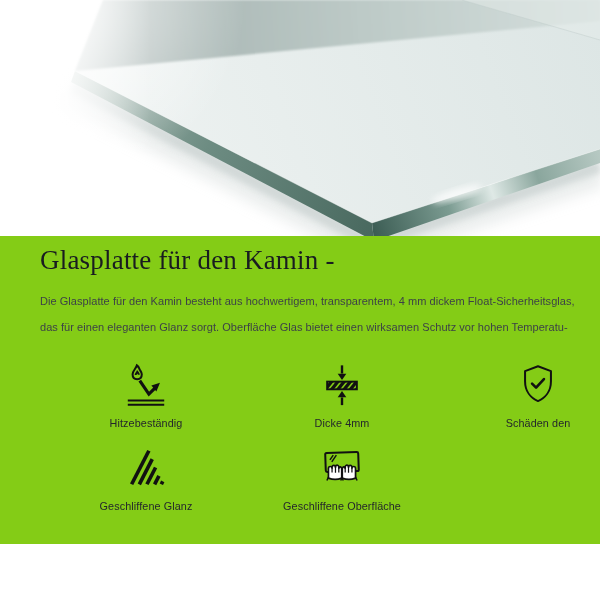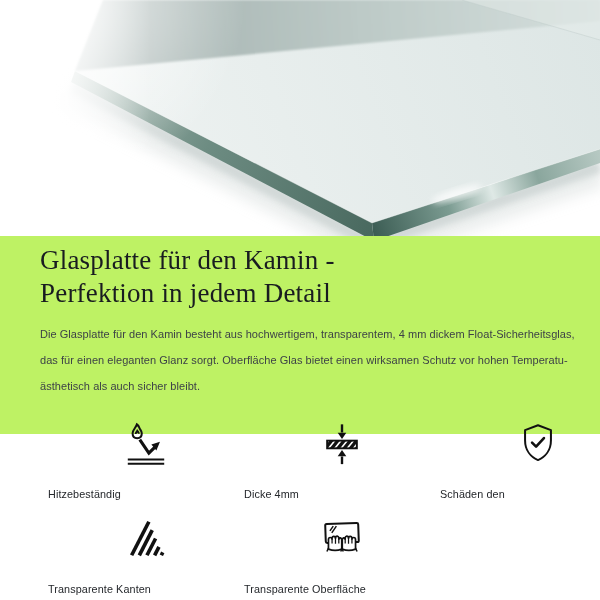--- a/index.html
+++ b/index.html
@@ -1,20 +1,20 @@
 <!DOCTYPE html>
 <html><head>
 <meta charset="utf-8">
 <style>
   html,body{margin:0;padding:0;}
   body{
     width:600px;height:600px;overflow:hidden;background:#ffffff;
     font-family:"Liberation Sans", sans-serif;color:#3f4449;
   }
-  .page{width:600px;height:434px;position:relative;background:#bef264;}
+  .page{width:600px;height:544px;position:relative;background:#84cc16;}
   .hero{width:600px;height:236px;position:relative;background:#fff;}
   .hero svg{display:block;}
   .content{padding:0 30px 0 40px;}
   h1{
     font-family:"Liberation Serif", serif;
     font-weight:500;
     font-size:27px;line-height:33px;
     color:#191c20;margin:8px 0 11px 0;letter-spacing:.2px;
   }
   h1 span{display:block;}
@@ -23,21 +23,21 @@
     display:block;white-space:nowrap;
     font-size:11px;line-height:26px;color:#3d4247;letter-spacing:.05px;
   }
   .features{
     display:grid;
     grid-template-columns:196px 196px 196px;
     row-gap:16px;
     padding-left:8px;margin-top:6px;
   }
   .feature{
-    display:flex;flex-direction:column;justify-content:flex-end;gap:12px;
+    display:flex;flex-direction:column;align-items:center;justify-content:flex-end;
   }
   .feature .icon-box{height:46px;display:flex;align-items:center;justify-content:center;}
   .feature .label{
     margin-top:9px;font-size:10.8px;color:#24272b;letter-spacing:.1px;white-space:nowrap;
   }
   .ic{stroke:#111;fill:none;stroke-width:2.1;}
 </style>
 </head>
 <body>
 
@@ -103,27 +103,25 @@
       <ellipse cx="457" cy="194" rx="26" ry="5" transform="rotate(-17 457 194)" fill="#ffffff" opacity="0.75" filter="url(#blurMid)"></ellipse>
 
       <rect x="0" y="0" width="150" height="236" fill="url(#fadeL)"></rect>
       <rect x="0" y="0" width="270" height="170" fill="url(#whiteTL)"></rect>
     </svg>
   </div>
 
   <div class="content">
     <h1>
       <span>Glasplatte für den Kamin -</span>
-      <span>Perfektion in jedem Detail</span>
     </h1>
 
     <p class="desc">
       <span>Die Glasplatte für den Kamin besteht aus hochwertigem, transparentem, 4 mm dickem Float-Sicherheitsglas,</span>
       <span>das für einen eleganten Glanz sorgt. Oberfläche Glas bietet einen wirksamen Schutz vor hohen Temperatu-</span>
-      <span>ästhetisch als auch sicher bleibt.</span>
     </p>
 
     <div class="features">
 
       <div class="feature">
         <div class="icon-box">
           <svg width="46" height="46" viewBox="0 0 48 48">
             <path class="ic" d="M14.5,3.5 C13.5,7 10,9.2 10,12.8 C10,15.9 12,17.9 14.8,17.9 C17.6,17.9 19.6,15.9 19.6,12.8 C19.6,10.5 18,9.3 17.2,7.4 C16.7,6.2 16.6,5 14.5,3.5 Z"></path>
             <path class="ic" d="M13.2,13.6 C13.2,12 14.4,11.4 14.9,10.3 C15.8,11.5 16.5,12.1 16.5,13.4" stroke-width="1.6"></path>
             <polyline points="17.5,19.5 27,33.5 33.6,26.9" fill="none" stroke="#111" stroke-width="3.3"></polyline>
@@ -177,21 +175,21 @@
           <svg width="46" height="46" viewBox="0 0 48 48">
             <g stroke="#111" stroke-width="3.8" fill="none">
               <line x1="9" y1="41" x2="27" y2="6"></line>
               <line x1="17" y1="41" x2="30.5" y2="14.8"></line>
               <line x1="25" y1="41" x2="34" y2="23.5"></line>
               <line x1="33" y1="41" x2="37.5" y2="32.3"></line>
               <line x1="40" y1="41" x2="41.5" y2="38"></line>
             </g>
           </svg>
         </div>
-        <div class="label">Transparente Kanten</div>
+        <div class="label">Geschliffene Glanz</div>
       </div>
 
       <div class="feature">
         <div class="icon-box">
           <svg width="48" height="40" viewBox="0 0 48 40">
             <g transform="rotate(-2 24 14)">
               <rect x="7.5" y="4.5" width="33" height="19" rx="1.5" fill="none" stroke="#111" stroke-width="2"></rect>
               <path d="M12,11.5 L15.5,6.8 M13.8,13.5 L18.6,7" stroke="#111" stroke-width="1.5" fill="none"></path>
             </g>
 
@@ -201,18 +199,18 @@
               <path d="M1,17 L-0.6,20.5 M15,17 L16.6,20.5" stroke="#111" stroke-width="1.6" fill="none"></path>
             </g>
 
             <g transform="translate(38.5,13) scale(-0.95,0.95)">
               <path d="M1,18 L1,8.2 Q1,5.8 2.9,5.8 Q4.6,5.8 4.8,7.6 L4.8,6.6 Q4.9,4.6 6.6,4.6 Q8.3,4.6 8.4,6.8 L8.5,6 Q8.7,4.3 10.3,4.4 Q11.9,4.6 11.9,6.6 L12,7.4 Q12.3,5.9 13.6,6.1 Q15,6.4 15,8.3 L15,18 Q8,20.6 1,18 Z" fill="#ffffff" stroke="#111" stroke-width="1.8" stroke-linejoin="round"></path>
               <path d="M4.8,7.6 L4.8,12.2 M8.4,6.8 L8.4,12.4 M11.9,6.6 L11.9,12.2" stroke="#111" stroke-width="1.3" fill="none"></path>
               <path d="M1,17 L-0.6,20.5 M15,17 L16.6,20.5" stroke="#111" stroke-width="1.6" fill="none"></path>
             </g>
           </svg>
         </div>
-        <div class="label">Transparente Oberfläche</div>
+        <div class="label">Geschliffene Oberfläche</div>
       </div>
 
     </div>
   </div>
 </div>
 
 </body></html>

